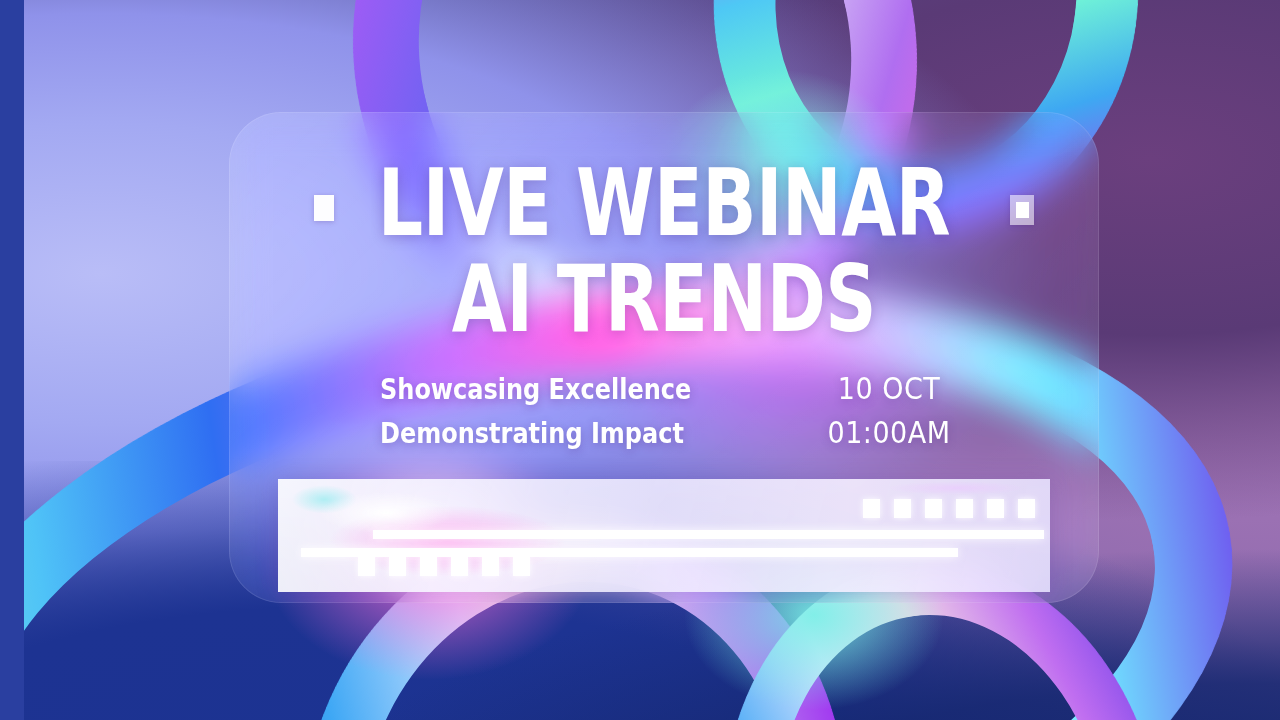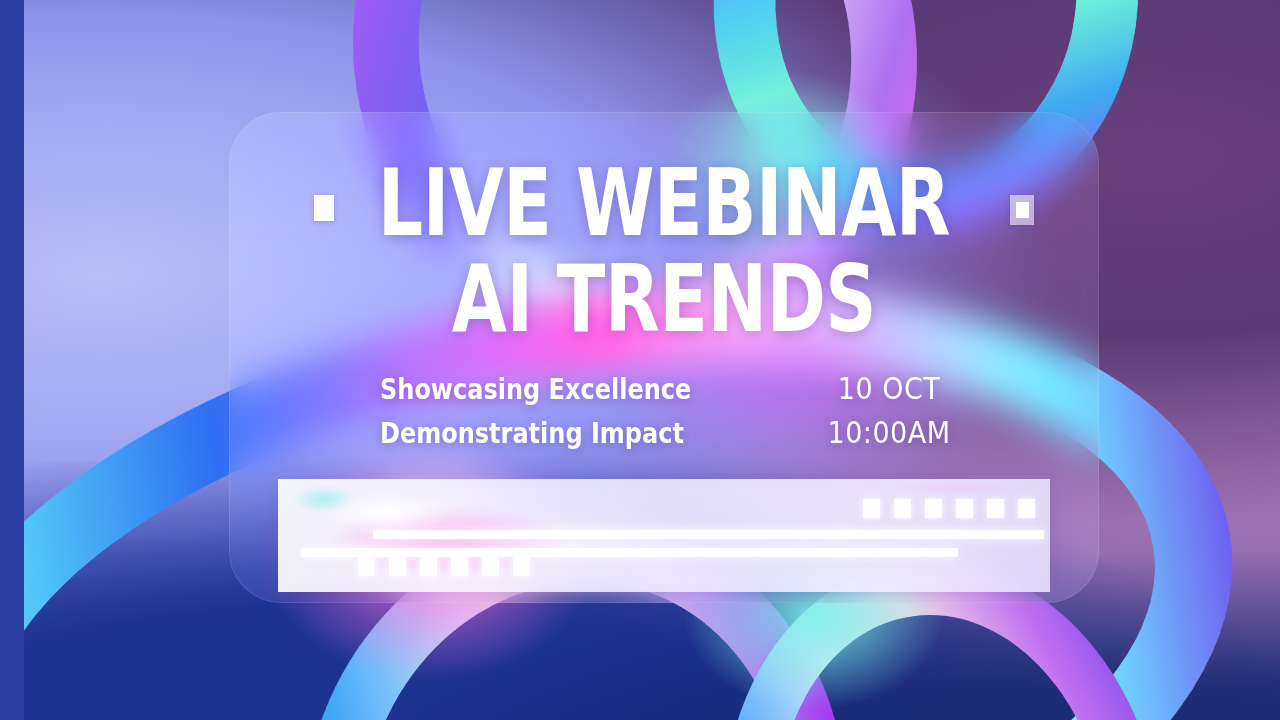--- a/index.html
+++ b/index.html
@@ -198,21 +198,21 @@
       <div class="headline" id="line1">LIVE WEBINAR</div>
       <div class="headline" id="line2">AI TRENDS</div>
 
       <div id="sub-wrap">
         <div class="subline">Showcasing Excellence</div>
         <div class="subline">Demonstrating Impact</div>
       </div>
 
       <div id="when-wrap">
         <div class="whenline">10 OCT</div>
-        <div class="whenline">10:00AM</div>
+        <div class="whenline">01:00AM</div>
       </div>
 
       <div id="panel">
         <div id="panel-tint"></div>
         <div class="dots-row" id="dots-top">
             <span class="d"></span>
             <span class="d"></span>
             <span class="d"></span>
             <span class="d"></span>
             <span class="d"></span>

